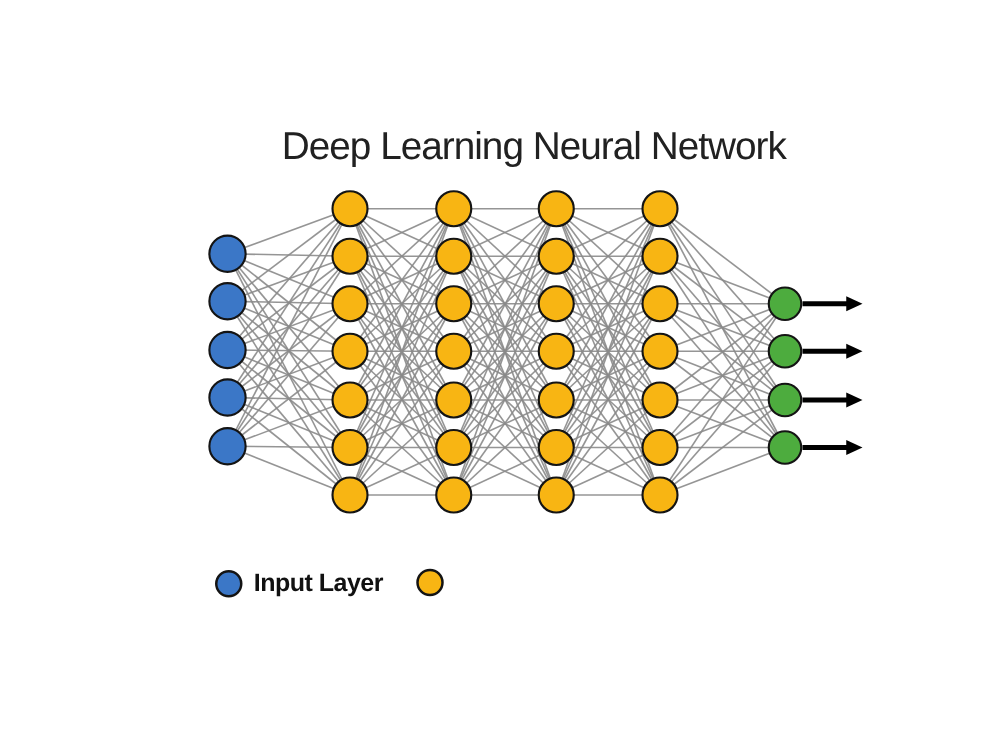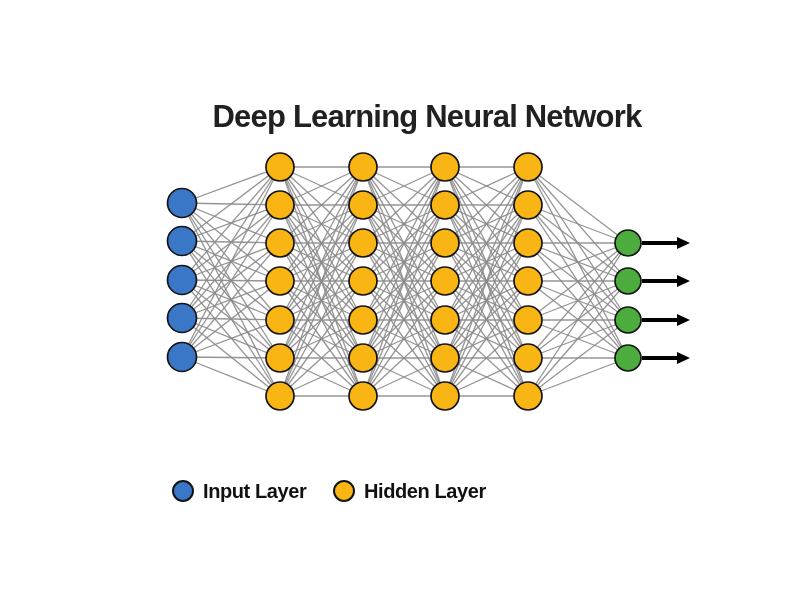--- a/index.html
+++ b/index.html
@@ -3,25 +3,25 @@
 <meta charset="utf-8">
 <style>
   html,body{margin:0;padding:0}
   body{
     width:800px;height:600px;position:relative;overflow:hidden;
     background:#ffffff;
     font-family:"Liberation Sans","DejaVu Sans",sans-serif;
   }
   .title{
     position:absolute;top:100px;left:427px;transform:translateX(-50%);
-    font-size:31px;font-weight:700;letter-spacing:-0.8px;
+    font-size:31px;font-weight:400;letter-spacing:-0.8px;
     color:#212121;white-space:nowrap;line-height:34px;
   }
   #net-svg{position:absolute;left:0;top:0}
-  .legend{position:absolute;top:479px;left:0;width:664px;height:24px}
+  .legend{position:absolute;top:455px;left:0;width:664px;height:24px}
   .legend-item{position:absolute;top:0;display:flex;align-items:center;gap:9px}
   .legend-item:nth-child(1){left:172px}
   .legend-item:nth-child(2){left:333px}
   .legend-item:nth-child(3){left:505px}
   .dot{
     width:22px;height:22px;border-radius:50%;
     border:2px solid #141414;box-sizing:border-box;flex:0 0 auto;
   }
   .legend-label{
     font-size:20px;font-weight:700;letter-spacing:-0.4px;
@@ -307,15 +307,14 @@
     </g>
   </svg>
 
 <div class="legend">
   <div class="legend-item">
     <span class="dot" style="background-color: rgb(59, 119, 199);"></span>
     <span class="legend-label">Input Layer</span>
   </div>
   <div class="legend-item">
     <span class="dot" style="background-color: rgb(248, 181, 19);"></span>
-    <span class="legend-label">Hidden Layer</span>
   </div>
 </div>
 
 </body></html>

